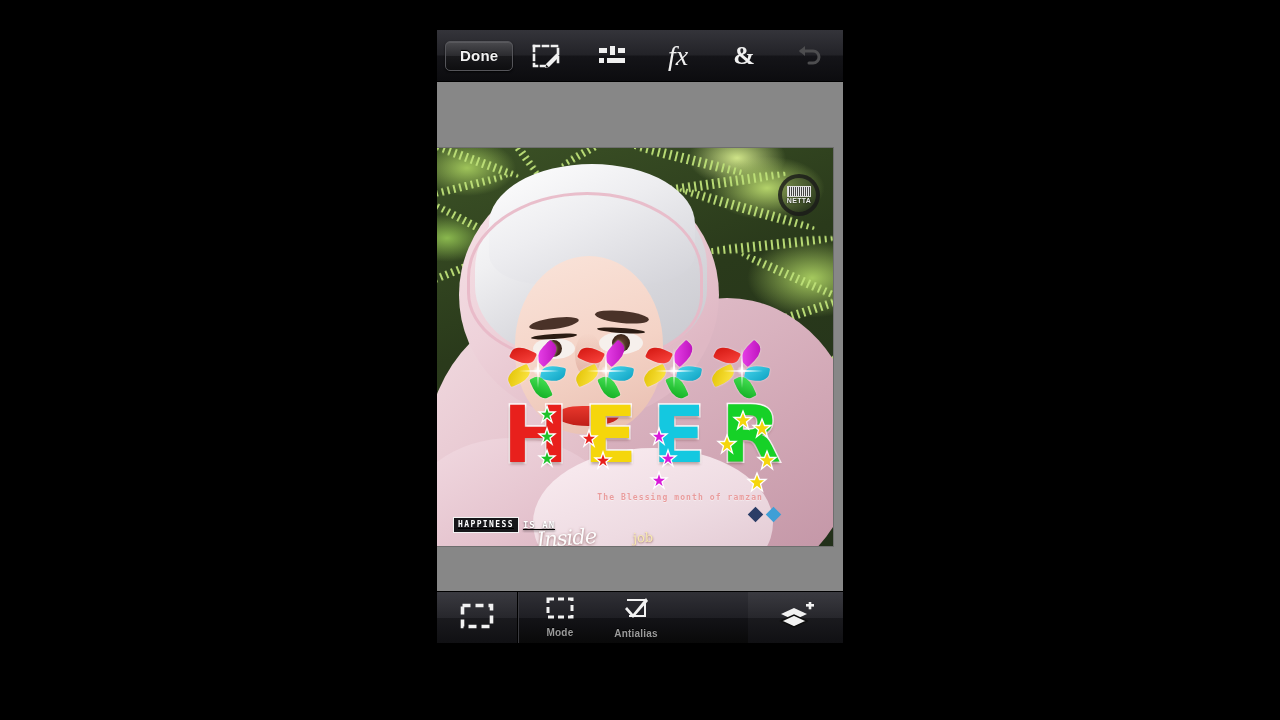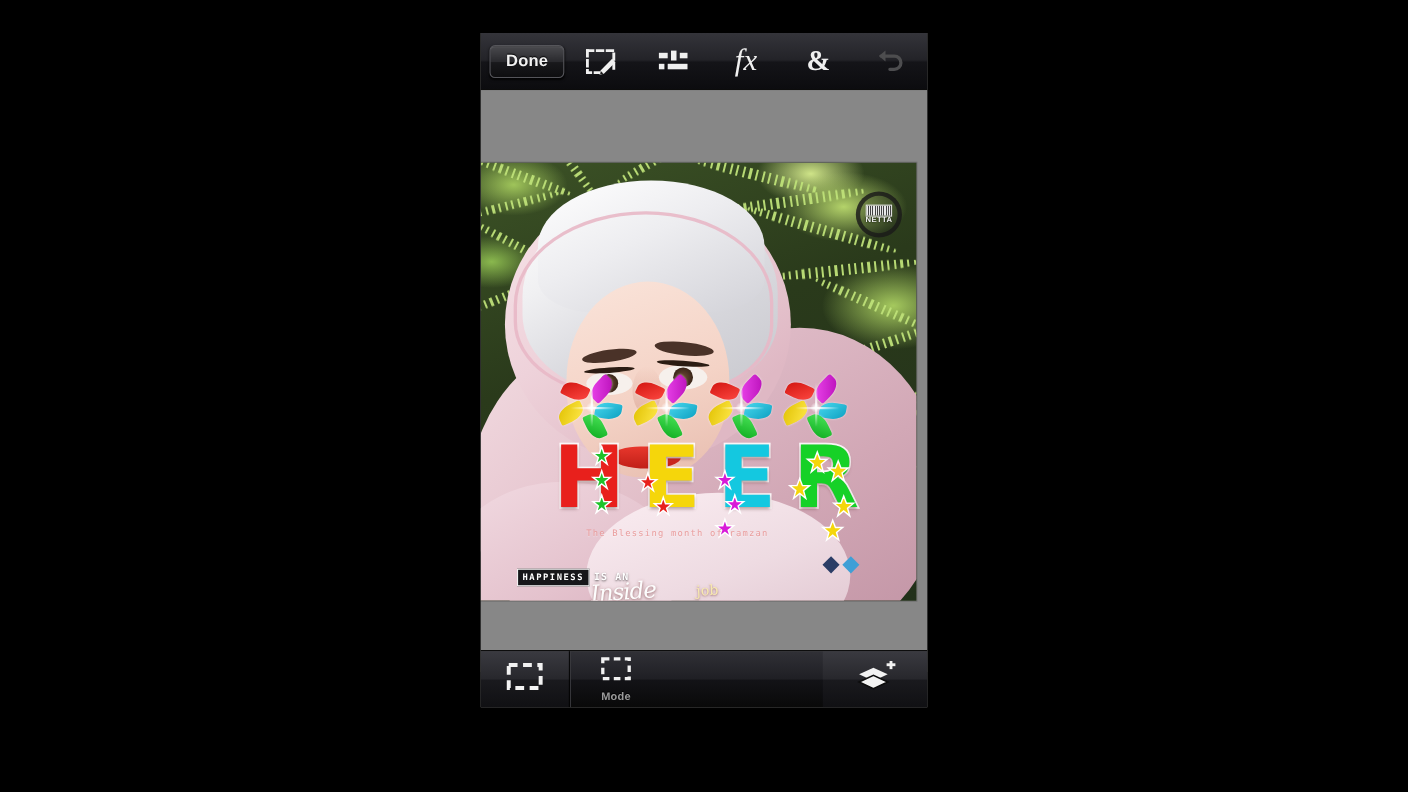--- a/index.html
+++ b/index.html
@@ -147,43 +147,43 @@
     display:flex; align-items:flex-start; justify-content:space-between;
   }
   .heer-letter{
     font-family:"DejaVu Sans", sans-serif;
     font-size:78px; font-weight:bold; line-height:78px;
     -webkit-text-stroke:3px rgba(255,255,255,.92);
     paint-order:stroke fill;
     text-shadow:0 2px 3px rgba(90,40,40,.45);
   }
   #tagline{
-    position:absolute; left:96px; top:332px; width:230px;
-    text-align:left;
-    font-size:8px; font-weight:normal; letter-spacing:1.1px;
+    position:absolute; left:96px; top:345px; width:230px;
+    text-align:right;
+    font-size:8px; font-weight:bold; letter-spacing:1.1px;
     color:rgba(232,150,150,.92);
     text-shadow:0 1px 1px rgba(255,255,255,.5);
     font-family:"DejaVu Sans Mono", monospace;
   }
   #subtitle{
     position:absolute; left:96px; top:356px; width:240px;
     text-align:center;
     font-size:16px; font-weight:bold; letter-spacing:3px;
     color:#f2f2f2;
     text-shadow:0 1px 2px rgba(120,70,70,.75);
     font-family:"DejaVu Sans", sans-serif;
   }
   #sub-diamonds{ position:absolute; left:310px; top:358px; }
   .diamond{
     display:inline-block;width:11px;height:11px;transform:rotate(45deg);
     margin-left:3px;
   }
   #happiness-badge{
-    position:absolute; left:33px; top:369px;
-    display:flex; align-items:center; gap:4px;
+    position:absolute; left:16px; top:369px;
+    display:flex; align-items:center; gap:4px;text-decoration:underline;
   }
   #happiness-badge .hb-box{
     background:#17171a; color:#fff;
     font-family:"DejaVu Sans Mono", monospace;
     font-size:8px; font-weight:bold; letter-spacing:1.4px;
     padding:2px 4px 3px 4px;
     border:1px solid #f2f2f2;
   }
   #happiness-badge .hb-tail{
     color:#fff; font-size:9px; font-weight:bold; letter-spacing:1px;
@@ -483,20 +483,29 @@
       <div class="bt-cell" id="mode-cell">
         <span>
           <svg width="28" height="22" viewBox="0 0 28 22">
             <rect x="2" y="2" width="24" height="18" fill="none" stroke="#f2f2f2" stroke-width="3" stroke-dasharray="6,4"></rect>
           </svg>
         </span>
         <span class="bt-label">Mode</span>
       </div>
 
 
+      <div class="bt-cell" id="antialias-cell">
+        <span>
+          <svg width="26" height="24" viewBox="0 0 26 24">
+            <path d="M4 4 H22 V20 H6" fill="none" stroke="#f2f2f2" stroke-width="2"></path>
+            <path d="M4 11 L10 18 L23 2 L25 5 L10 22 L2 13 Z" fill="#f2f2f2"></path>
+          </svg>
+        </span>
+        <span class="bt-label">Antialias</span>
+      </div>
     </div>
 
     <div class="bt-cell" id="layers-cell">
       <span>
         <svg width="38" height="28" viewBox="0 0 38 28">
           <path d="M4 12 L17 6 L30 12 L17 18 Z" fill="#f2f2f2"></path>
           <path d="M4 19 L17 13 L30 19 L17 25 Z" fill="#f2f2f2" stroke="#0c0c0c" stroke-width="1.4"></path>
           <g fill="#f2f2f2">
             <rect x="29" y="2" width="8" height="2.6"></rect>
             <rect x="31.7" y="-0.7" width="2.6" height="8"></rect>

